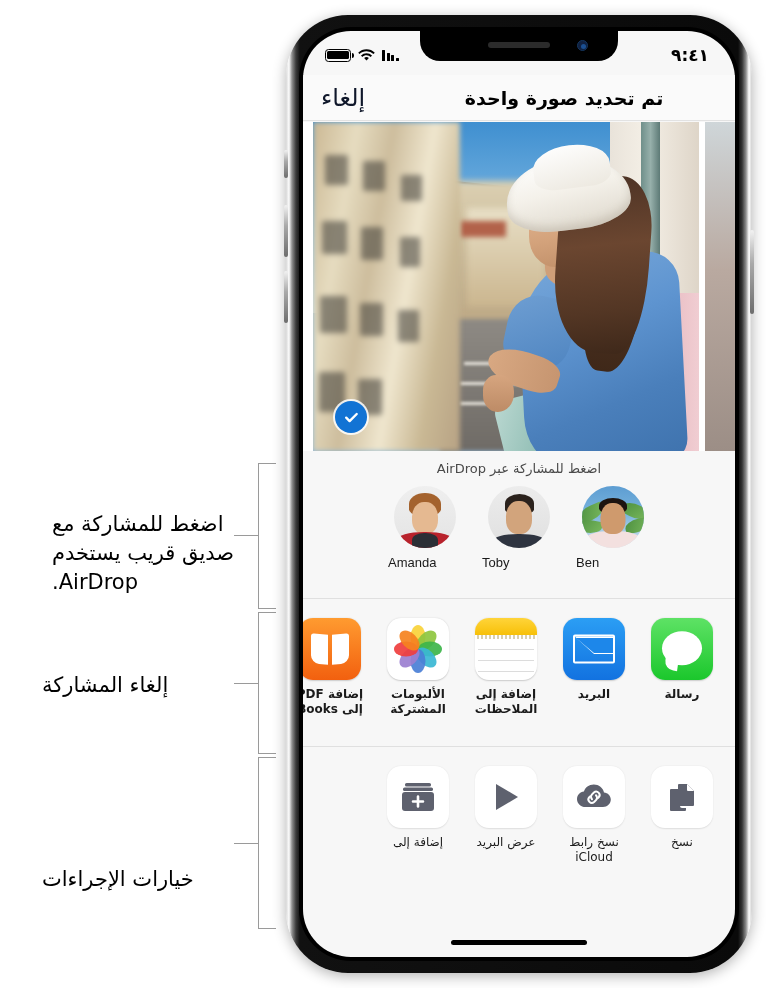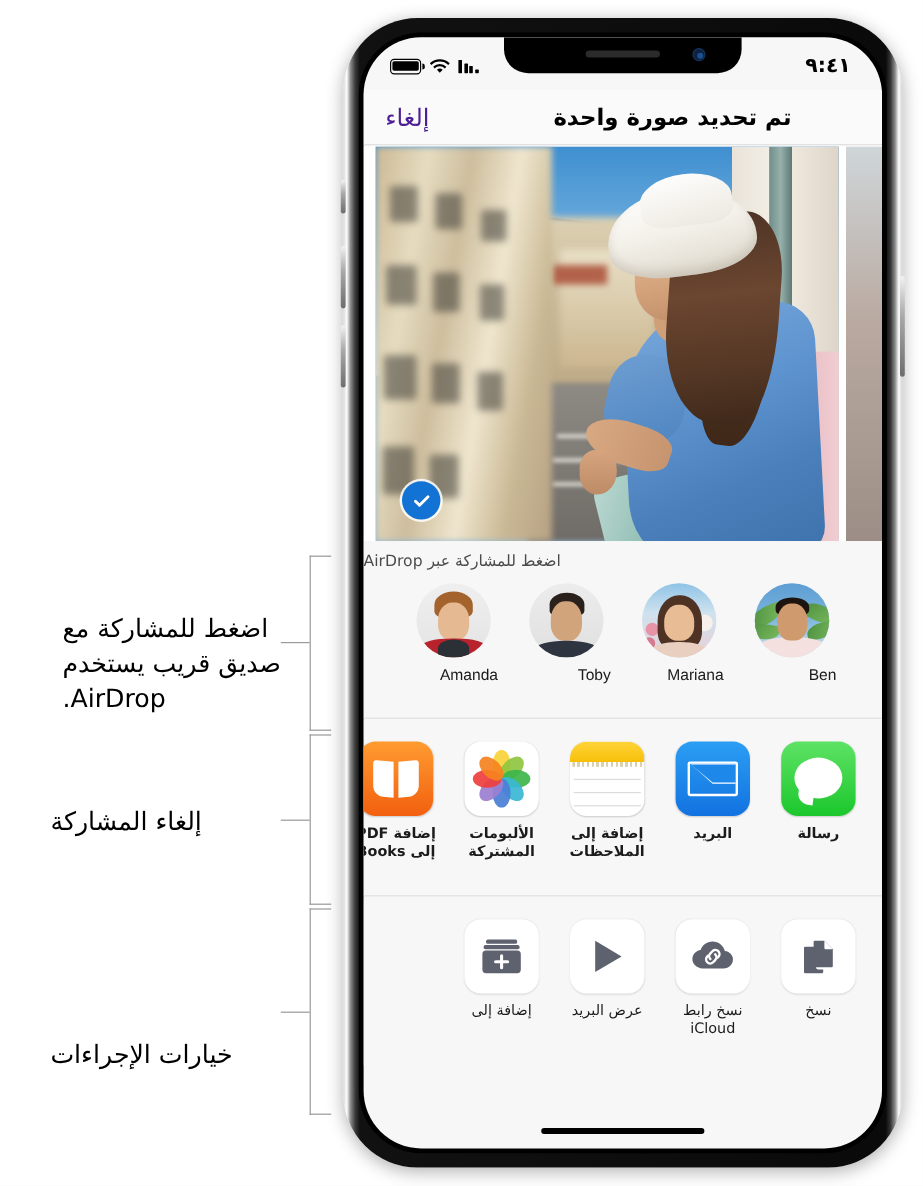--- a/index.html
+++ b/index.html
@@ -183,22 +183,22 @@
     flex: 1;
     text-align: center;
     font-size: 19px;
     font-weight: 700;
     color: #000;
     direction: rtl;
     font-family: "DejaVu Sans", sans-serif;
     margin-right: -46px;
   }
   .nav-cancel {
-    font-size: 20px;
-    color: #4c1d95;
+    font-size: 24px;
+    color: #0f172a;
     direction: rtl;
     font-family: "DejaVu Sans", sans-serif;
     order: 2;
     white-space: nowrap;
   }
 
   
   .photostrip {
     position: absolute;
     top: 91px; left: 0; right: 0;
@@ -384,35 +384,35 @@
     z-index: 6;
   }
   .airdrop {
     position: absolute;
     top: 420px; left: 0; right: 0;
     height: 148px;
     background: #f7f7f7;
     border-bottom: 1px solid #e0e0e0;
   }
   .airdrop-title {
-    text-align: left;
+    text-align: center;
     font-size: 13px;
     color: #4a4a4a;
     direction: rtl;
     padding-top: 10px;
     font-family: "DejaVu Sans", sans-serif;
   }
   .contacts {
     display: flex;
     justify-content: center;
     gap: 20px;
     padding: 10px 14px 0;
     direction: rtl;
   }
-  .contact { width: 74px; text-align: right; }
+  .contact { width: 74px; text-align: left; }
   .avatar {
     width: 62px; height: 62px;
     border-radius: 50%;
     margin: 0 auto;
     overflow: hidden;
     position: relative;
     background: #e9e9e9;
   }
   .contact-name {
     font-size: 13px;
@@ -714,32 +714,20 @@
               <div class="a-leaf" style="left:-6px;  top:34px; width:26px; height:13px; transform:rotate(10deg);"></div>
               <div class="a-leaf" style="right:-4px; top:18px; width:26px; height:14px; transform:rotate(28deg);"></div>
               <div class="a-leaf" style="right:-6px; top:33px; width:25px; height:13px; transform:rotate(-12deg);"></div>
               <div class="a-shoulder" style="bottom:0; width:56px; height:17px; background:#f3e0df;"></div>
               <div class="a-hair" style="left:17px; top:12px; width:28px; height:16px; background:#1d1410;"></div>
               <div class="a-head" style="top:17px; width:25px; height:31px; background:#cf9a6d;"></div>
             </div>
             <div class="contact-name">Ben</div>
           </div>
 
-          <div class="contact">
-            <div class="avatar av-mari">
-              <div class="a-flower" style="right:3px;  top:26px; width:14px; height:14px; background:#f6f1ea;"></div>
-              <div class="a-flower" style="right:13px; top:38px; width:12px; height:12px; background:#eef0e6;"></div>
-              <div class="a-flower" style="left:3px;   top:33px; width:11px; height:11px; background:#e894a8;"></div>
-              <div class="a-flower" style="left:1px;   top:45px; width:10px; height:10px; background:#d9798f;"></div>
-              <div class="a-hair" style="left:13px; top:10px; width:37px; height:45px; background:#4e3223; border-radius:48% 48% 32% 32%;"></div>
-              <div class="a-head" style="top:18px; width:25px; height:30px; background:#e8bd95;"></div>
-              <div class="a-shoulder" style="bottom:0; width:44px; height:13px; background:#e8cfc0;"></div>
-            </div>
-            <div class="contact-name">Mariana</div>
-          </div>
 
           <div class="contact">
             <div class="avatar av-toby">
               <div class="a-hair" style="left:17px; top:8px; width:29px; height:19px; background:#2a211c; border-radius:50% 50% 20% 20%;"></div>
               <div class="a-head" style="top:15px; width:26px; height:33px; background:#d2a47c;"></div>
               <div class="a-shoulder" style="bottom:0; width:52px; height:14px; background:#2e3440;"></div>
             </div>
             <div class="contact-name">Toby</div>
           </div>
 

